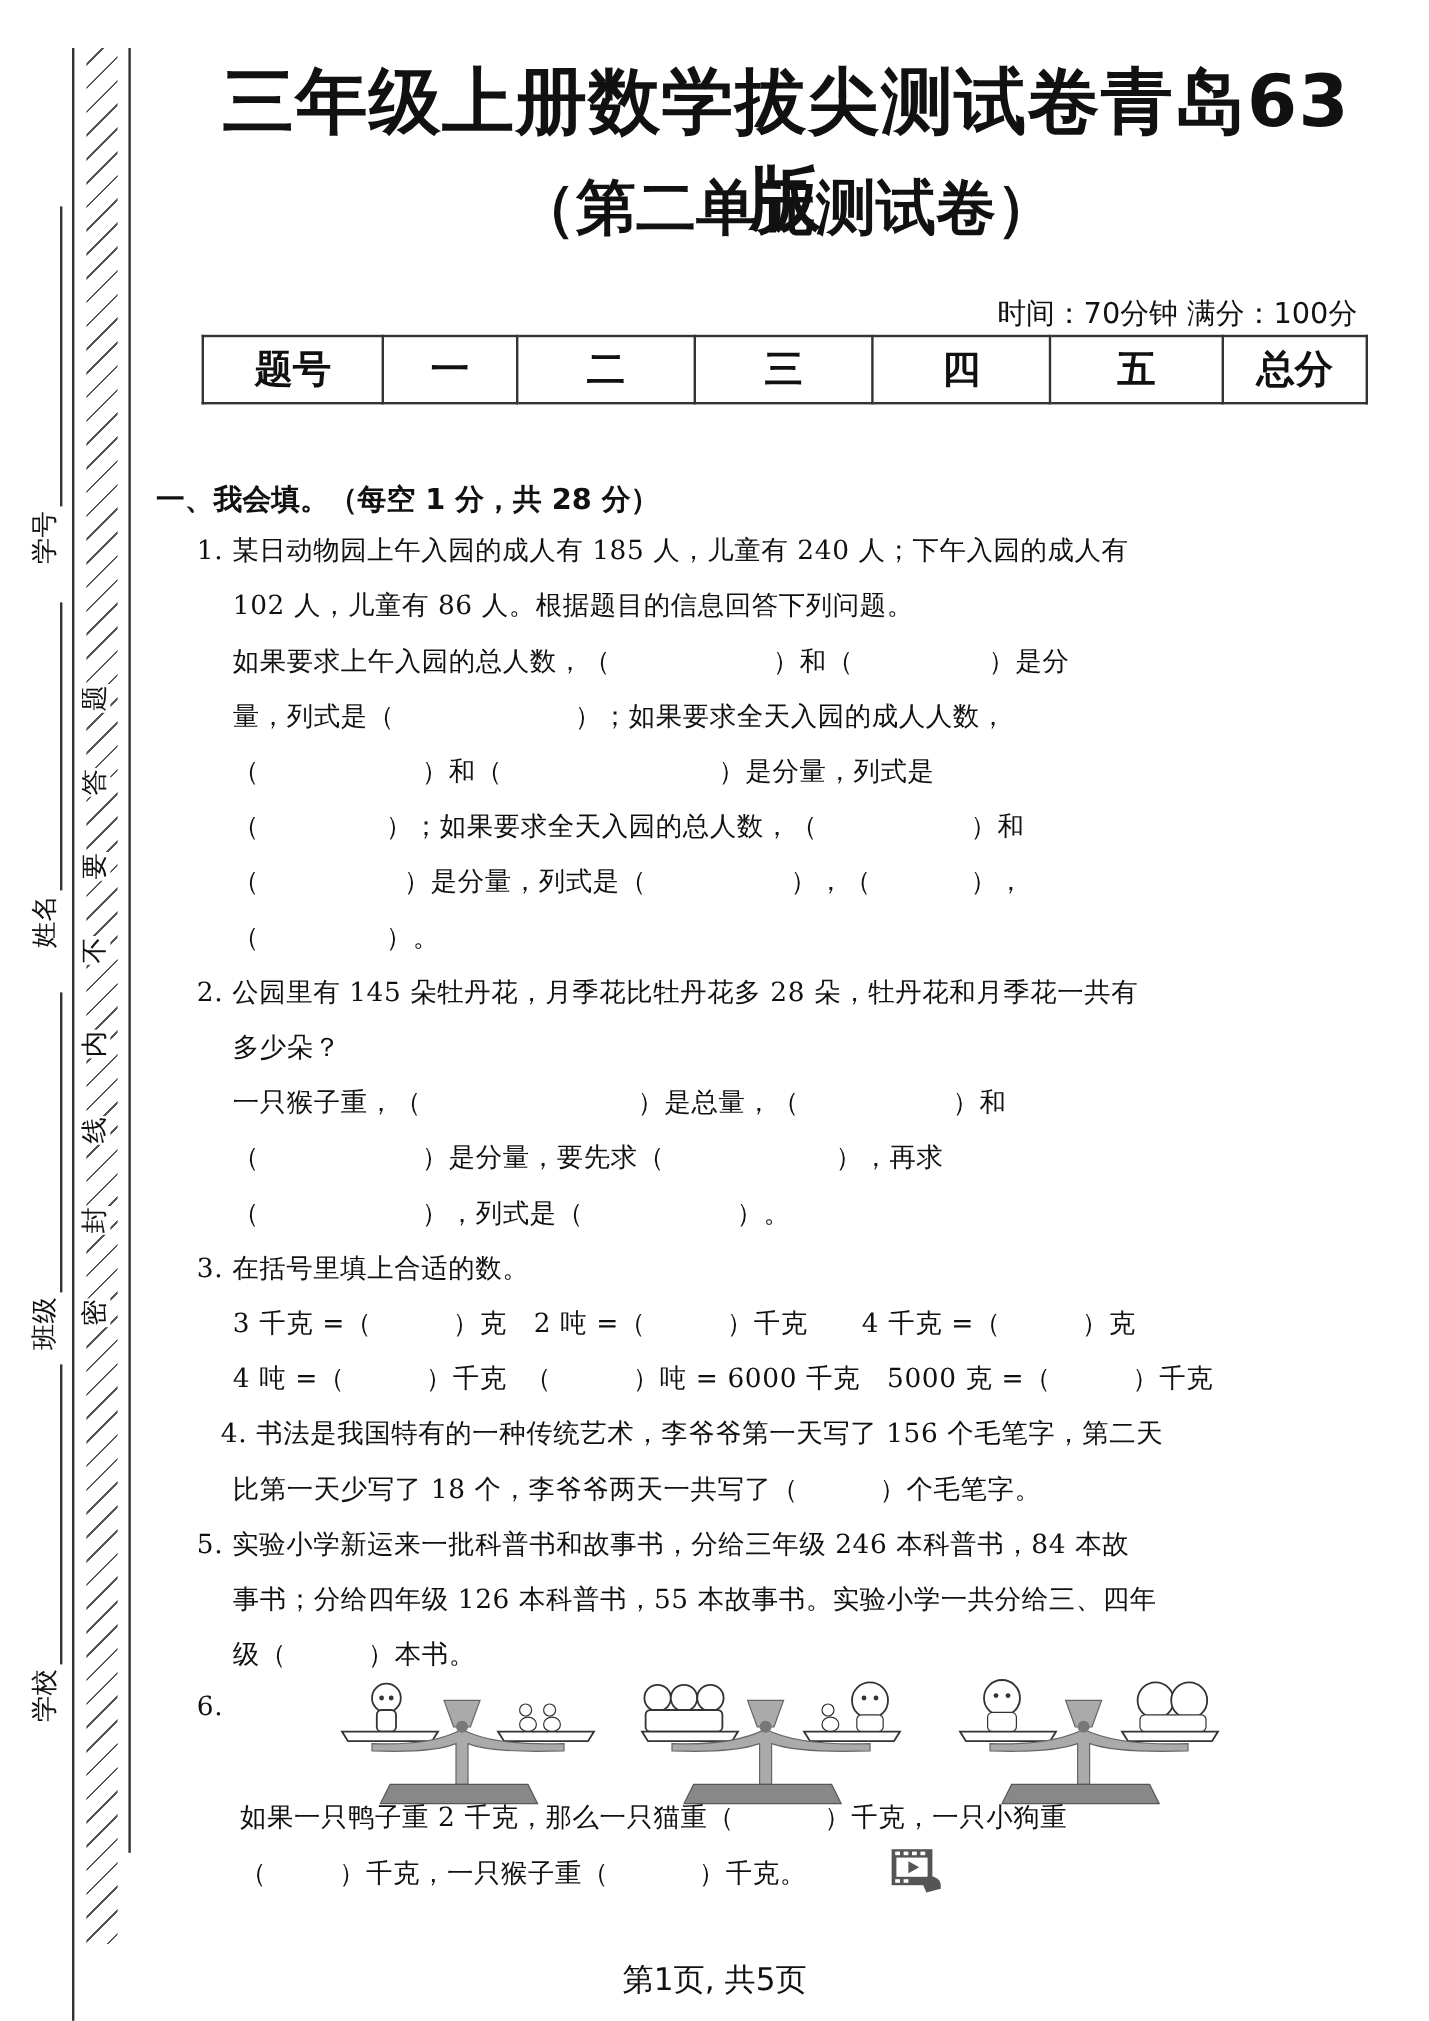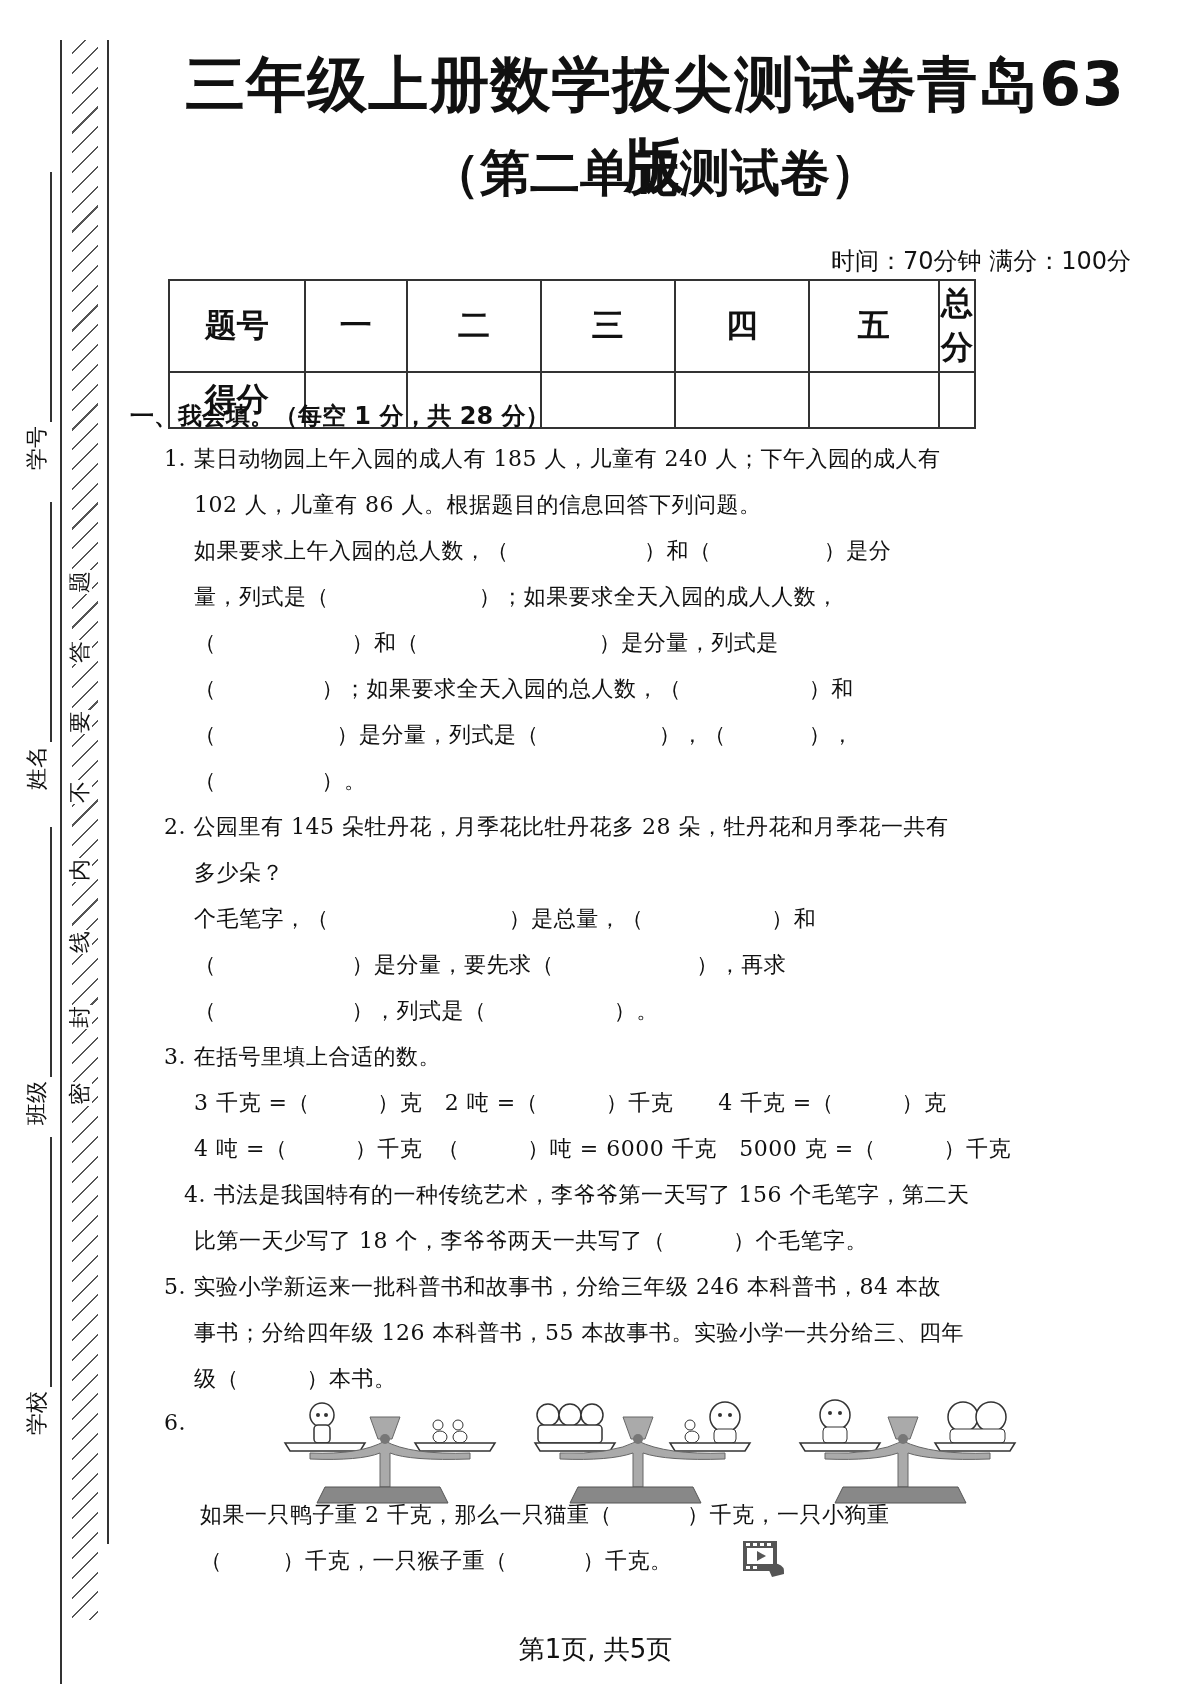--- a/index.html
+++ b/index.html
@@ -24,21 +24,21 @@
   .field { position:absolute; left:22px; transform-origin:left top; transform:rotate(-90deg); white-space:nowrap;
     font-size:22px; font-family:"DejaVu Serif",serif; display:flex; align-items:flex-end; }
   .field .line { display:inline-block; border-bottom:2px solid #333; height:2px; margin-left:4px; }
 
   .title { left:160px; top:45px; width:990px; text-align:center; font-size:60px; font-weight:bold;
     font-family:"DejaVu Sans","Liberation Sans",sans-serif; letter-spacing:1px; }
   .subtitle { left:160px; top:140px; width:990px; text-align:center; font-size:50px; font-weight:bold;
     font-family:"DejaVu Sans","Liberation Sans",sans-serif; }
   .meta { right:60px; top:245px; font-size:24px; font-family:"DejaVu Sans","Liberation Sans",sans-serif;margin-left:16px; }
 
-  table.score { position:absolute; left:168px; top:279px; width:808px; border-collapse:collapse; }
+  table.score { position:absolute; left:168px; top:279px; width:972px; border-collapse:collapse; }
   table.score td { border:2px solid #333; height:52px; text-align:center; font-size:32px; font-weight:bold;
     font-family:"DejaVu Sans","Liberation Sans",sans-serif; }
 
   .line-text { position:absolute; white-space:pre; font-size:22px; letter-spacing:0.5px; }
   .sec { left:130px; top:400px; font-weight:bold; font-family:"DejaVu Sans","Liberation Sans",sans-serif; font-size:24px;text-align:right; }
 
   .scale { position:absolute; }
   .page-num { left:0; width:1191px; top:1632px; text-align:center; font-size:26px;
     font-family:"DejaVu Sans","Liberation Sans",sans-serif; }
   .video-icon { position:absolute; left:742px; top:1540px; width:44px; height:38px; }
@@ -86,46 +86,37 @@
   <tbody>
       <tr>
     <td style="width:146px;">题号</td>
     <td style="width:108px;">一</td>
     <td style="width:144px;">二</td>
     <td style="width:144px;">三</td>
     <td style="width:144px;">四</td>
     <td style="width:140px;">五</td>
     <td>总分</td>
   </tr>
-  <tr>
-    <td>得分</td>
-    <td></td>
-    <td></td>
-    <td></td>
-    <td></td>
-    <td></td>
-    <td></td>
-  </tr>
 </tbody>
   </table>
 
 <div class="abs sec">一、我会填。（每空 1 分，共 28 分）</div>
 
 <div class="line-text" style="left:164px; top:444px;">1. 某日动物园上午入园的成人有 185 人，儿童有 240 人；下午入园的成人有</div>
 <div class="line-text" style="left:194px; top:490px;">102 人，儿童有 86 人。根据题目的信息回答下列问题。</div>
 <div class="line-text" style="left:194px; top:536px;">如果要求上午入园的总人数，（                  ）和（               ）是分</div>
 <div class="line-text" style="left:194px; top:582px;">量，列式是（                    ）；如果要求全天入园的成人人数，</div>
 <div class="line-text" style="left:194px; top:628px;">（                  ）和（                        ）是分量，列式是</div>
 <div class="line-text" style="left:194px; top:674px;">（              ）；如果要求全天入园的总人数，（                 ）和</div>
 <div class="line-text" style="left:194px; top:720px;">（                ）是分量，列式是（                ），（           ），</div>
 <div class="line-text" style="left:194px; top:766px;">（              ）。</div>
 
 <div class="line-text" style="left:164px; top:812px;">2. 公园里有 145 朵牡丹花，月季花比牡丹花多 28 朵，牡丹花和月季花一共有</div>
 <div class="line-text" style="left:194px; top:858px;">多少朵？</div>
-<div class="line-text" style="left:194px; top:904px;">个毛笔字，（                        ）是总量，（                 ）和</div>
+<div class="line-text" style="left:194px; top:904px;">一只猴子重，（                        ）是总量，（                 ）和</div>
 <div class="line-text" style="left:194px; top:950px;">（                  ）是分量，要先求（                   ），再求</div>
 <div class="line-text" style="left:194px; top:996px;">（                  ），列式是（                 ）。</div>
 
 <div class="line-text" style="left:164px; top:1042px;">3. 在括号里填上合适的数。</div>
 <div class="line-text" style="left:194px; top:1088px;">3 千克 =（         ）克   2 吨 =（         ）千克      4 千克 =（         ）克</div>
 <div class="line-text" style="left:194px; top:1134px;">4 吨 =（         ）千克  （         ）吨 = 6000 千克   5000 克 =（         ）千克</div>
 
 <div class="line-text" style="left:164px; top:1180px;margin-left:20px;">4. 书法是我国特有的一种传统艺术，李爷爷第一天写了 156 个毛笔字，第二天</div>
 <div class="line-text" style="left:194px; top:1226px;">比第一天少写了 18 个，李爷爷两天一共写了（         ）个毛笔字。</div>
 

